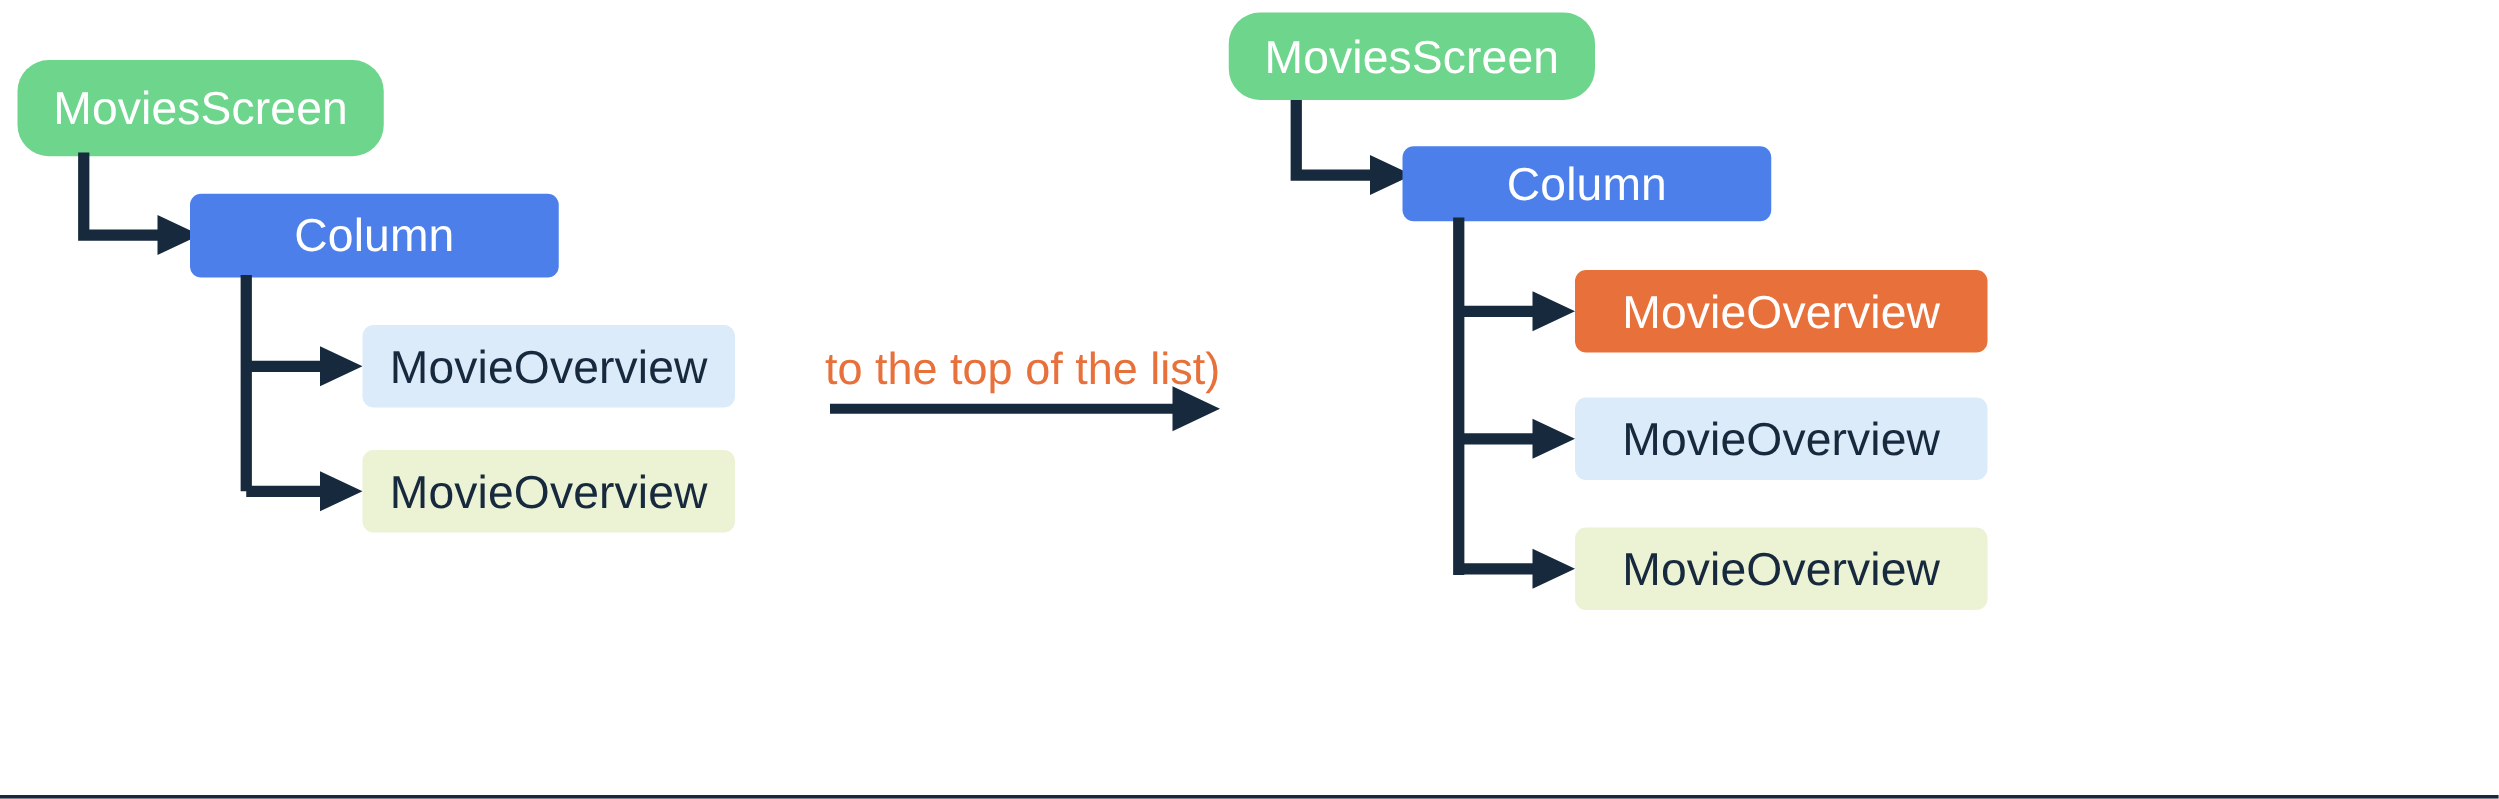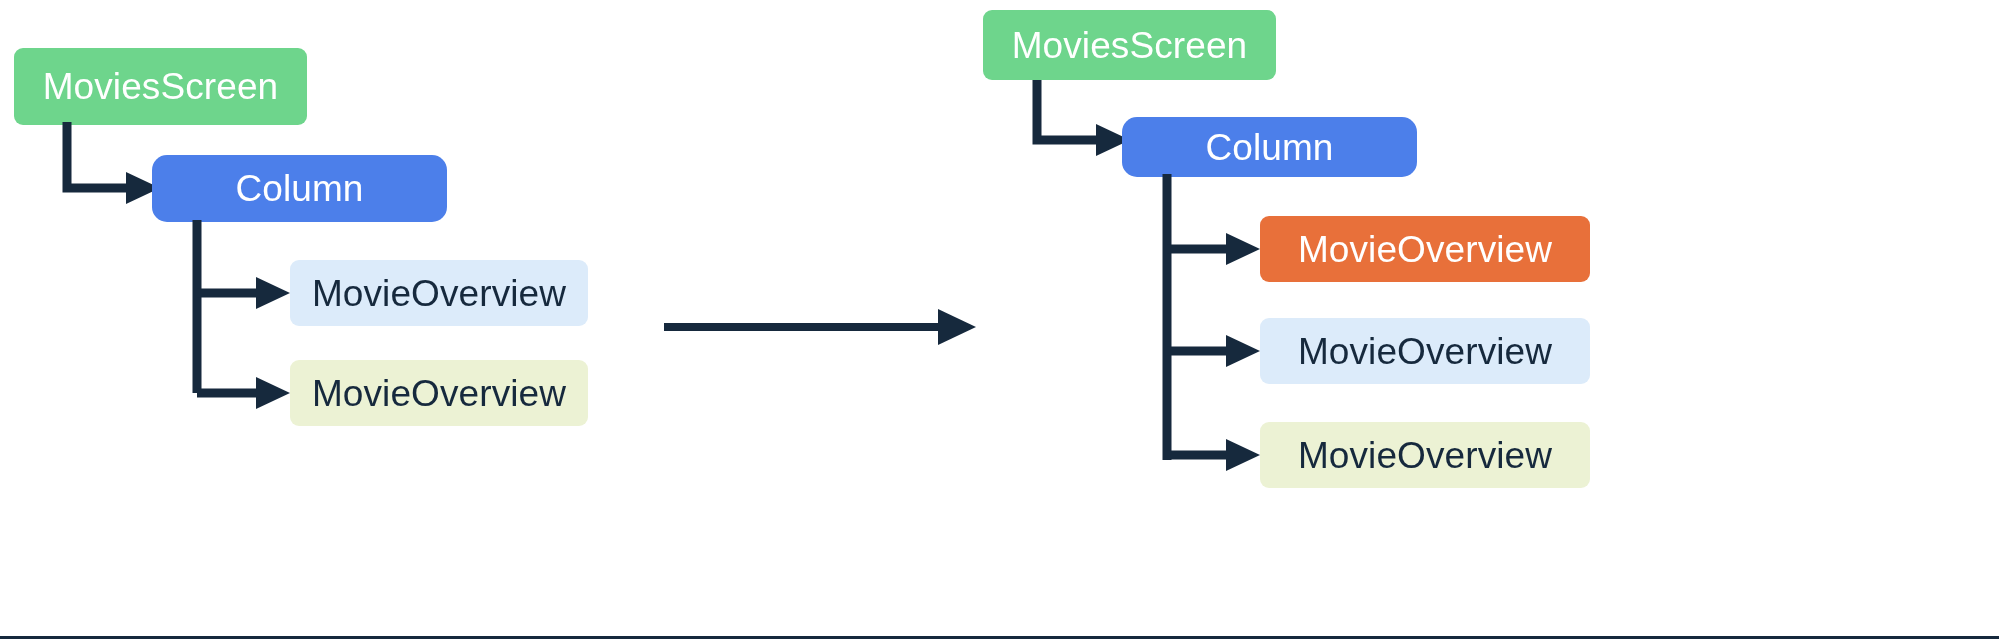--- a/index.html
+++ b/index.html
@@ -25,22 +25,22 @@
     display: flex;
     align-items: center;
     justify-content: center;
     font-size: 37px;
     line-height: 1;
     letter-spacing: 0.1px;
     white-space: nowrap;
     box-sizing: border-box;
     padding: 0 14px;
   }
-  .node.screen   { background: #6ed58c; color: #ffffff; }
-  .node.column   { background: #4c7fea; color: #ffffff; border-radius: 15px; }
+  .node.screen   { background: #6ed58c; color: #ffffff; border-radius: 25px; }
+  .node.column   { background: #4c7fea; color: #ffffff; }
   .node.hot      { background: #e8703a; color: #ffffff; }
   .node.calm     { background: #dcebfa; color: #16293d; }
   .node.skipped  { background: #ecf2d4; color: #16293d; }
 
   .connector {
     position: absolute;
     overflow: visible;
   }
   .caption {
     position: absolute;
@@ -79,20 +79,21 @@
 
   <div class="node calm" style="left:290px; top:260px; width:298px; height:66px;">
     <span>MovieOverview</span>
   </div>
 
   <div class="node skipped" style="left:290px; top:360px; width:298px; height:66px;">
     <span>MovieOverview</span>
   </div>
 
   <div class="caption" style="left:660px; top:188px; width:310px;">
+    <div>to the top of the list)</div>
   </div>
 
   <svg class="connector" style="left:660px; top:305px; width:320px; height:44px;" viewBox="0 0 320 44">
     <path d="M4,22 L282,22" fill="none" stroke="#16293d" stroke-width="8"></path>
     <path d="M278,4 L316,22 L278,40 Z" fill="#16293d"></path>
   </svg>
 
   <div class="node screen" style="left:983px; top:10px; width:293px; height:70px;">
     <span>MoviesScreen</span>
   </div>

